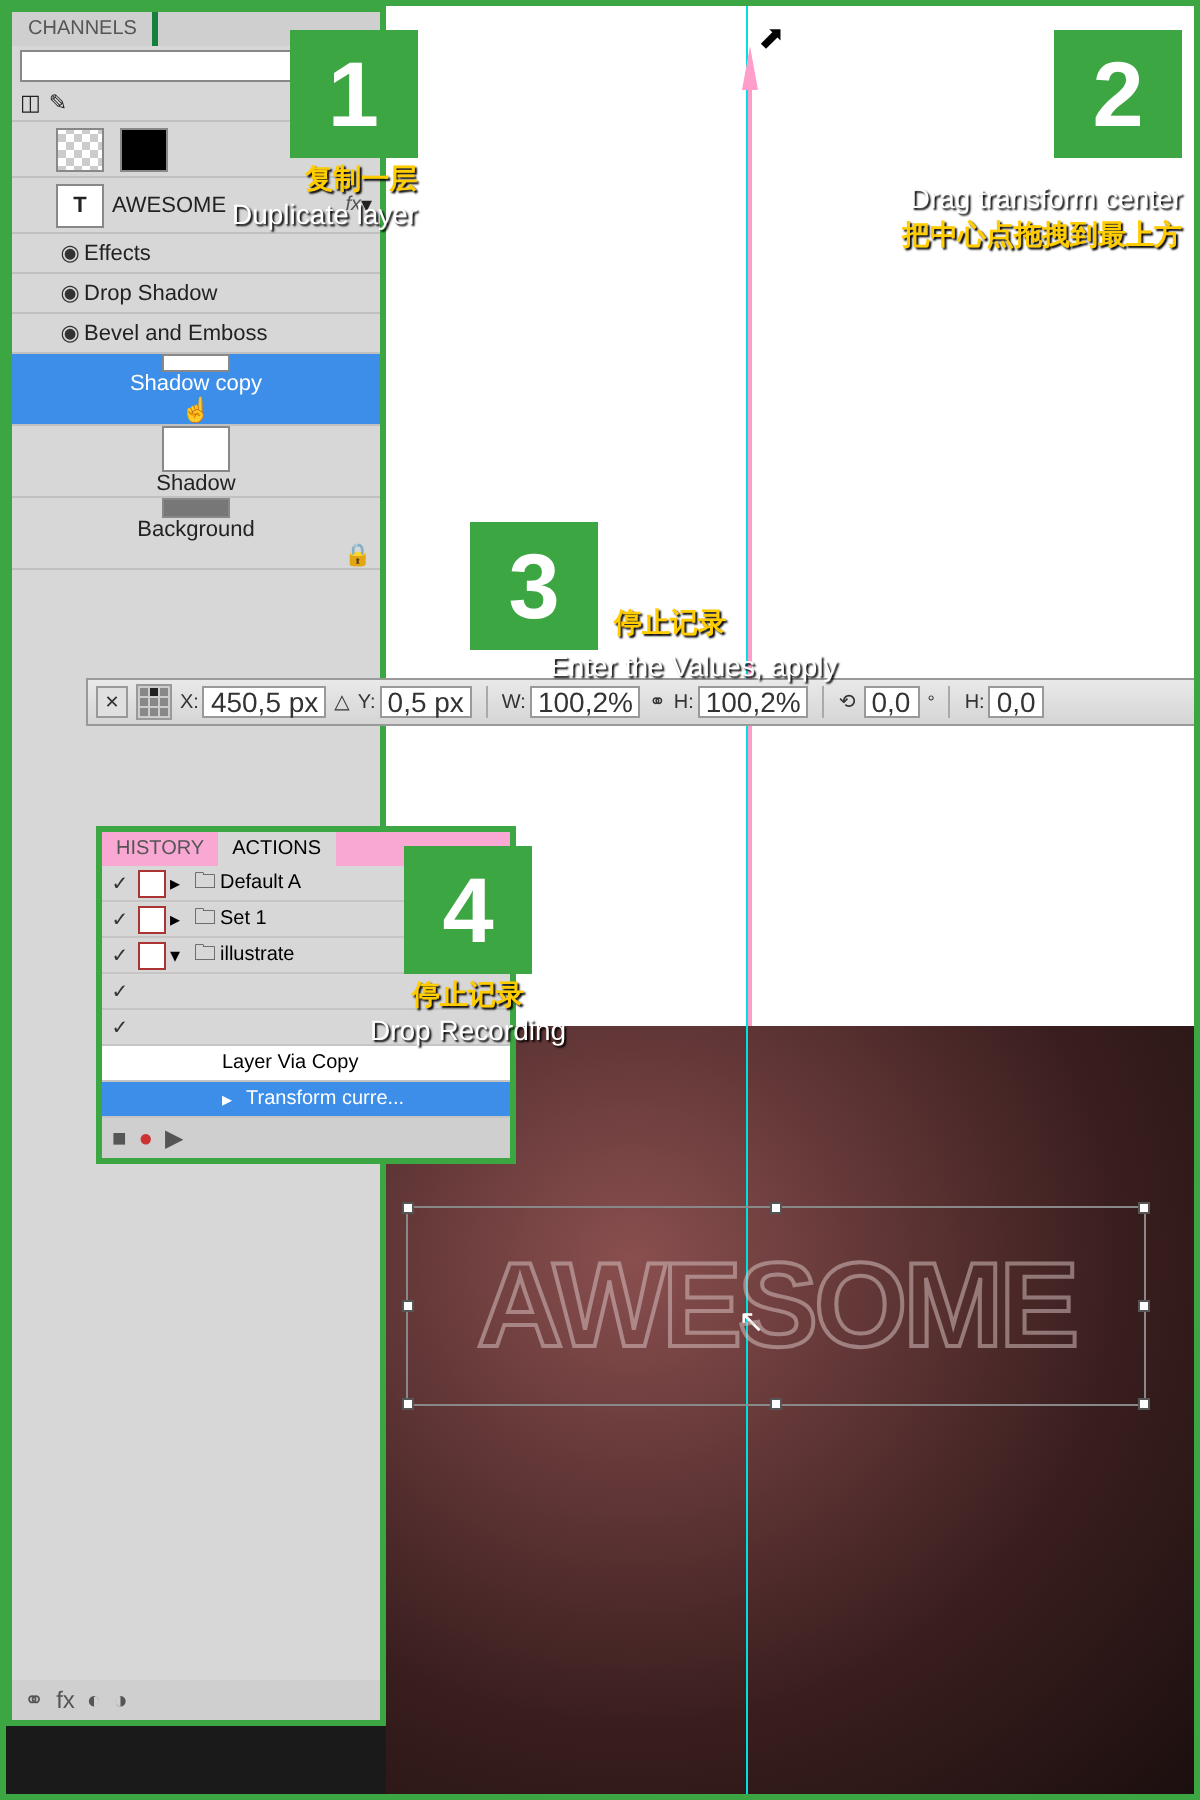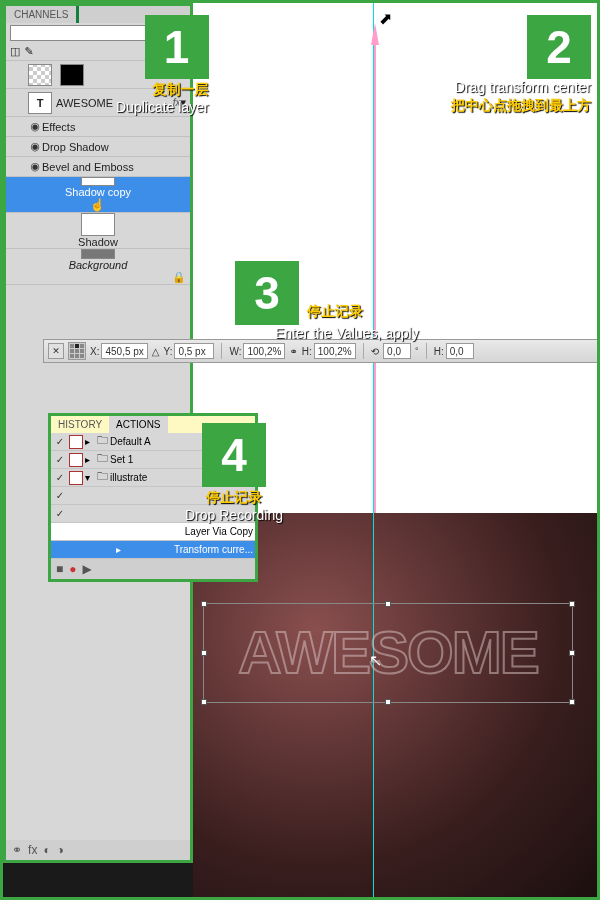--- a/index.html
+++ b/index.html
@@ -126,21 +126,21 @@
   width: 560px; height: 24px;
   background: linear-gradient(#e9e9e9,#d5d5d5);
   border: 1px solid #999;
   display: flex; align-items: center;
   font-size: 10px; color: #333;
   gap: 4px; padding: 0 4px;
 }
 .options-bar .grp { display: flex; align-items: center; gap: 2px; }
 .options-bar .field {
   background: #fff; border: 1px solid #999;
-  height: 16px; padding: 0 3px; font-size: 10px;
+  height: 16px; padding: 0 3px; font-size: 14px;
   min-width: 40px; display: flex; align-items: center;
 }
 .options-bar .sep { width: 1px; height: 16px; background: #aaa; margin: 0 3px; }
 .options-bar .icon-btn {
   width: 16px; height: 16px;
   border: 1px solid #999; background: #e0e0e0;
   display: flex; align-items: center; justify-content: center;
   font-size: 9px;
 }
 .refpoint {
@@ -153,33 +153,33 @@
 .refpoint div.on { background: #222; }
 
 .actions-panel {
   position: absolute;
   left: 45px; top: 410px;
   width: 210px;
   background: #d7d7d7;
   border: 3px solid #3ca642;
   font-size: 10px;
 }
-.actions-panel .tabs { display: flex; background: #fef9c3; }
+.actions-panel .tabs { display: flex; background: #f9a8d4; }
 .actions-panel .tab { padding: 3px 7px; font-size: 10px; color: #555; }
 .actions-panel .tab.active { background: #d7d7d7; color: #000; }
 .action-row {
   display: flex; align-items: center; height: 18px;
   border-bottom: 1px solid #c5c5c5; padding: 0 2px; gap: 2px;
 }
 .action-row .chk { width: 14px; text-align: center; color: #333; }
 .action-row .dlg { width: 14px; height: 14px; border: 1px solid #aa3333; background: #fff; }
 .action-row .fold { width: 10px; }
 .action-row .folder { font-size: 11px; }
 .action-row .name { flex: 1; white-space: nowrap; overflow: hidden; }
-.action-row.sub2 { padding-left: 60px; text-align: right; }
+.action-row.sub2 { padding-left: 60px; }
 .action-row.hl { background: #3d8ee8; color: #fff; }
 .actions-footer { display: flex; gap: 6px; padding: 3px 5px; background: #cfcfcf; color: #555; font-size: 12px; }
 </style>
 </head>
 <body>
 
 <div class="canvas-area">
   <div class="canvas-dark"></div>
   <div class="guide-v"></div>
   <div class="pink-stroke">
@@ -251,21 +251,21 @@
 
   <div class="layer-row big">
     <span class="eye"></span>
     <span class="thumb" style="background:#fff"></span>
     <span class="name">Shadow</span>
   </div>
 
   <div class="layer-row big">
     <span class="eye"></span>
     <span class="thumb" style="background:#777"></span>
-    <span class="name" style="font-style:italic">Background</span>
+    <span class="name" style="">Background</span>
     <span class="lock">🔒</span>
   </div>
 
   <div class="panel-footer" style="position:absolute;bottom:0;width:100%">
     <span>⚭</span>
     <span>fx</span>
     <span>◐</span>
     <span>◑</span>
   </div>
 </div>
@@ -362,21 +362,21 @@
 </div>
 
 <div class="callout" style="left:113px;top:12px">
   <div class="num">1</div>
   <div class="zh">复制一层</div>
   <div class="en">Duplicate layer</div>
 </div>
 
 <div class="callout" style="right:6px;top:12px">
   <div class="num">2</div>
-  <div class="en" style="">Drag transform center</div>
+  <div class="en" style="margin-top:12px">Drag transform center</div>
   <div class="zh">把中心点拖拽到最上方</div>
 </div>
 
 <div class="callout left" style="left:232px;top:258px">
   <div style="display:flex;align-items:center;gap:8px">
     <div class="num">3</div>
     <div class="zh" style="align-self:flex-end;margin-bottom:4px">停止记录</div>
   </div>
   <div class="en" style="margin-left:40px">Enter the Values, apply</div>
 </div>

